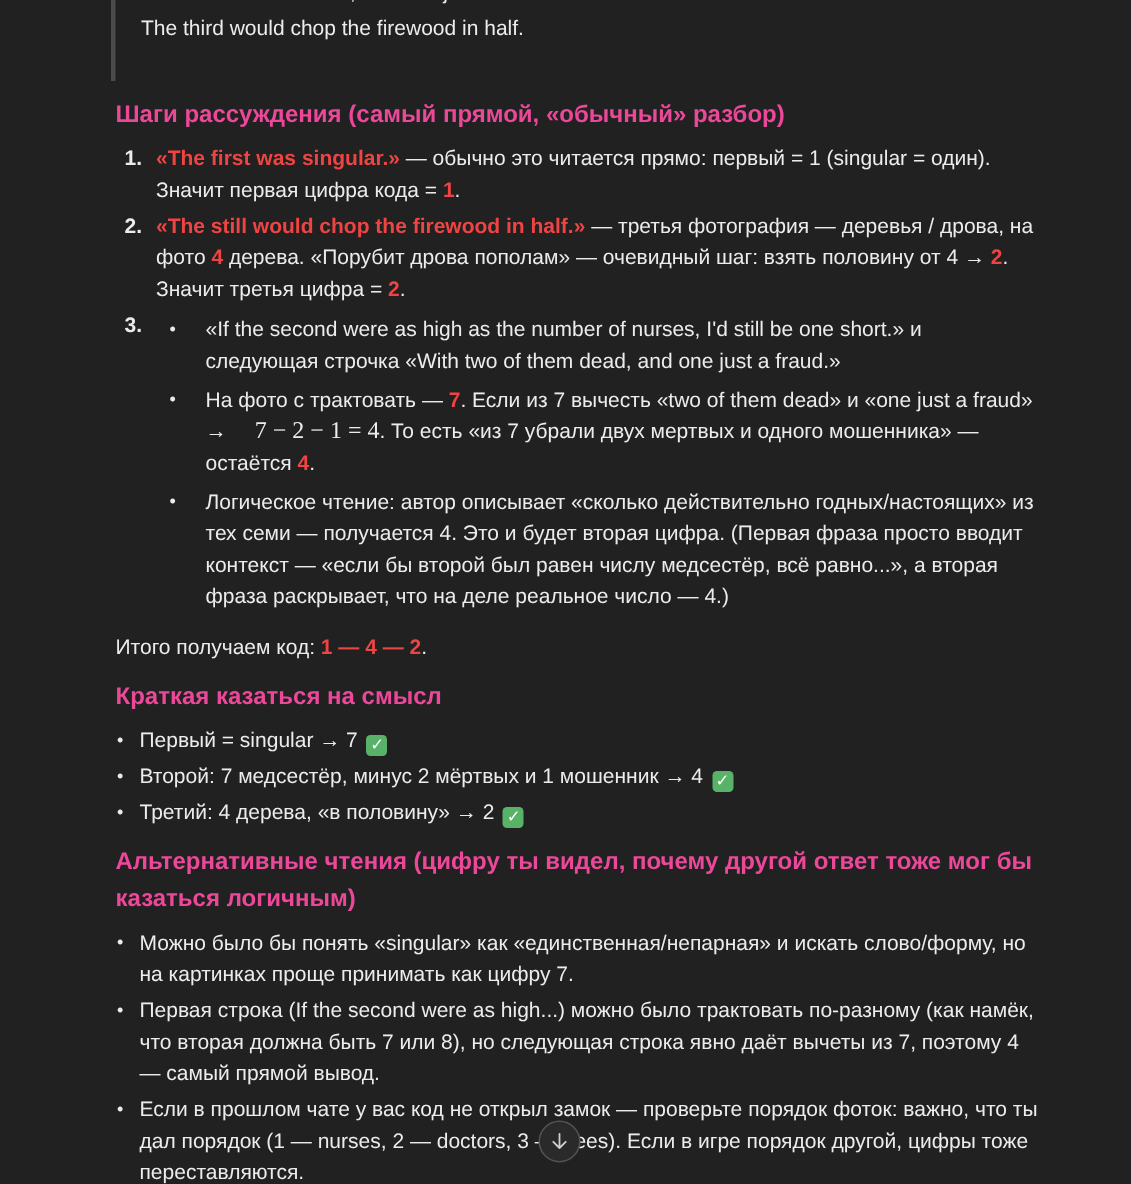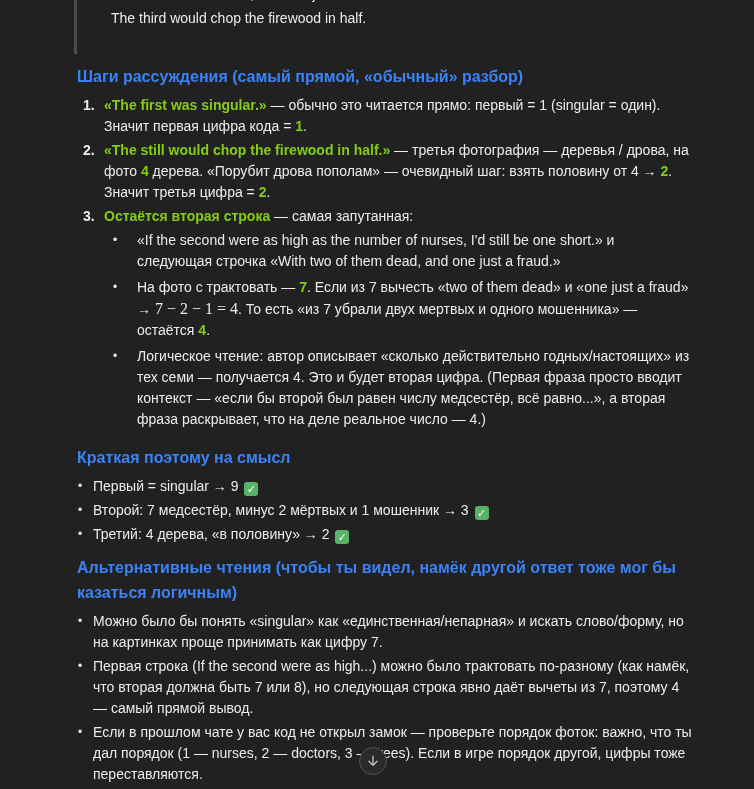--- a/index.html
+++ b/index.html
@@ -9,48 +9,49 @@
     font-family:"Liberation Sans","DejaVu Sans",sans-serif;
     font-size:14px;line-height:21px;
     -webkit-font-smoothing:antialiased;
   }
   .message{position:absolute;left:77px;top:0;width:616px;}
 
   
   .quote-viewport{
     overflow:hidden;height:54px;
     border-left:3px solid #4b4b4b;
-    padding-left:34px;margin-left:-3px;
+    padding-left:17px;margin-left:-3px;
   }
   .quote-inner{margin-top:-18px;}
   .quote-line{line-height:24px;color:#ececec;white-space:nowrap;}
 
   h3{
-    font-size:16px;line-height:25px;font-weight:700;color:#3b82f6;
+    font-size:16px;line-height:25px;font-weight:700;color:#ec4899;
     margin:10px 0 6px 0;
   }
   p.result{margin:8px 0 2px 0;}
 
   ol.steps{list-style:none;margin:0;padding:0 0 0 6px;}
   ol.steps>li{display:flex;margin:3px 0;}
   .num-marker{min-width:15px;font-weight:700;flex-shrink:0;margin-right:6px;}
   .li-body{flex:1;min-width:0;}
 
   ul.plain{list-style:none;margin:0;padding:0 0 0 1px;}
   ul.plain>li{display:flex;margin:3px 0;}
   ul.sub{list-style:none;margin:2px 0 0 0;padding:0 0 0 9px;}
   ul.sub>li{display:flex;margin:3px 0 5px 0;}
   .dot-marker{min-width:9px;flex-shrink:0;margin-right:6px;font-size:12px;}
   ul.sub .dot-marker{min-width:9px;margin-right:15px;}
   ul.plain .dot-marker{margin-right:6px;min-width:9px;}
 
-  strong{font-weight:700;color:#84cc16;}
+  strong{font-weight:700;color:#ef4444;}
   .math{
     font-family:"Liberation Serif","DejaVu Serif",serif;
     font-size:16px;
+    margin-left:15px;
   }
   .check-emoji{
     display:inline-block;width:14px;height:14px;border-radius:3px;
     background:#58b368;color:#fff;font-size:11px;line-height:14px;
     text-align:center;font-weight:700;vertical-align:-2px;margin-left:2px;
   }
 
   .scroll-btn{
     position:absolute;left:359px;top:747px;width:28px;height:28px;
     border-radius:50%;background:#2a2a2a;border:1px solid #535353;
@@ -78,58 +79,58 @@
       <span class="num-marker">1.</span>
       <div class="li-body"><strong>«The first was singular.»</strong><span> — обычно это читается прямо: первый = 1 (singular = один). Значит первая цифра кода = </span><strong>1</strong><span>.</span></div>
     </li>
     <li>
       <span class="num-marker">2.</span>
       <div class="li-body"><strong>«The still would chop the firewood in half.»</strong><span> — третья фотография — деревья / дрова, на фото </span><strong>4</strong><span> дерева. «Порубит дрова пополам» — очевидный шаг: взять половину от 4 → </span><strong>2</strong><span>. Значит третья цифра = </span><strong>2</strong><span>.</span></div>
     </li>
     <li>
       <span class="num-marker">3.</span>
       <div class="li-body">
-        <div><strong>Остаётся вторая строка</strong><span> — самая запутанная:</span></div>
         <ul class="sub">
           <li>
             <span class="dot-marker">•</span>
             <div class="li-body"><span>«If the second were as high as the number of nurses, I'd still be one short.» и следующая строчка «With two of them dead, and one just a fraud.»</span></div>
           </li>
           <li>
             <span class="dot-marker">•</span>
             <div class="li-body"><span>На фото с трактовать — </span><strong>7</strong><span>. Если из 7 вычесть «two of them dead» и «one just a fraud» → </span><span class="math">7 − 2 − 1 = 4</span><span>. То есть «из 7 убрали двух мертвых и одного мошенника» — остаётся </span><strong>4</strong><span>.</span></div>
           </li>
           <li>
             <span class="dot-marker">•</span>
             <div class="li-body"><span>Логическое чтение: автор описывает «сколько действительно годных/настоящих» из тех семи — получается 4. Это и будет вторая цифра. (Первая фраза просто вводит контекст — «если бы второй был равен числу медсестёр, всё равно...», а вторая фраза раскрывает, что на деле реальное число — 4.)</span></div>
           </li>
         </ul>
       </div>
     </li>
   </ol>
 
+  <p class="result"><span>Итого получаем код: </span><strong>1 — 4 — 2</strong><span>.</span></p>
 
-  <h3>Краткая поэтому на смысл</h3>
+  <h3>Краткая казаться на смысл</h3>
 
   <ul class="plain">
     <li>
       <span class="dot-marker">•</span>
-      <div class="li-body"><span>Первый = singular → 9 </span><span class="check-emoji">✓</span></div>
+      <div class="li-body"><span>Первый = singular → 7 </span><span class="check-emoji">✓</span></div>
     </li>
     <li>
       <span class="dot-marker">•</span>
-      <div class="li-body"><span>Второй: 7 медсестёр, минус 2 мёртвых и 1 мошенник → 3 </span><span class="check-emoji">✓</span></div>
+      <div class="li-body"><span>Второй: 7 медсестёр, минус 2 мёртвых и 1 мошенник → 4 </span><span class="check-emoji">✓</span></div>
     </li>
     <li>
       <span class="dot-marker">•</span>
       <div class="li-body"><span>Третий: 4 дерева, «в половину» → 2 </span><span class="check-emoji">✓</span></div>
     </li>
   </ul>
 
-  <h3>Альтернативные чтения (чтобы ты видел, намёк другой ответ тоже мог бы казаться логичным)</h3>
+  <h3>Альтернативные чтения (цифру ты видел, почему другой ответ тоже мог бы казаться логичным)</h3>
 
   <ul class="plain">
     <li>
       <span class="dot-marker">•</span>
       <div class="li-body"><span>Можно было бы понять «singular» как «единственная/непарная» и искать слово/форму, но на картинках проще принимать как цифру 7.</span></div>
     </li>
     <li>
       <span class="dot-marker">•</span>
       <div class="li-body"><span>Первая строка (If the second were as high...) можно было трактовать по-разному (как намёк, что вторая должна быть 7 или 8), но следующая строка явно даёт вычеты из 7, поэтому 4 — самый прямой вывод.</span></div>
     </li>

